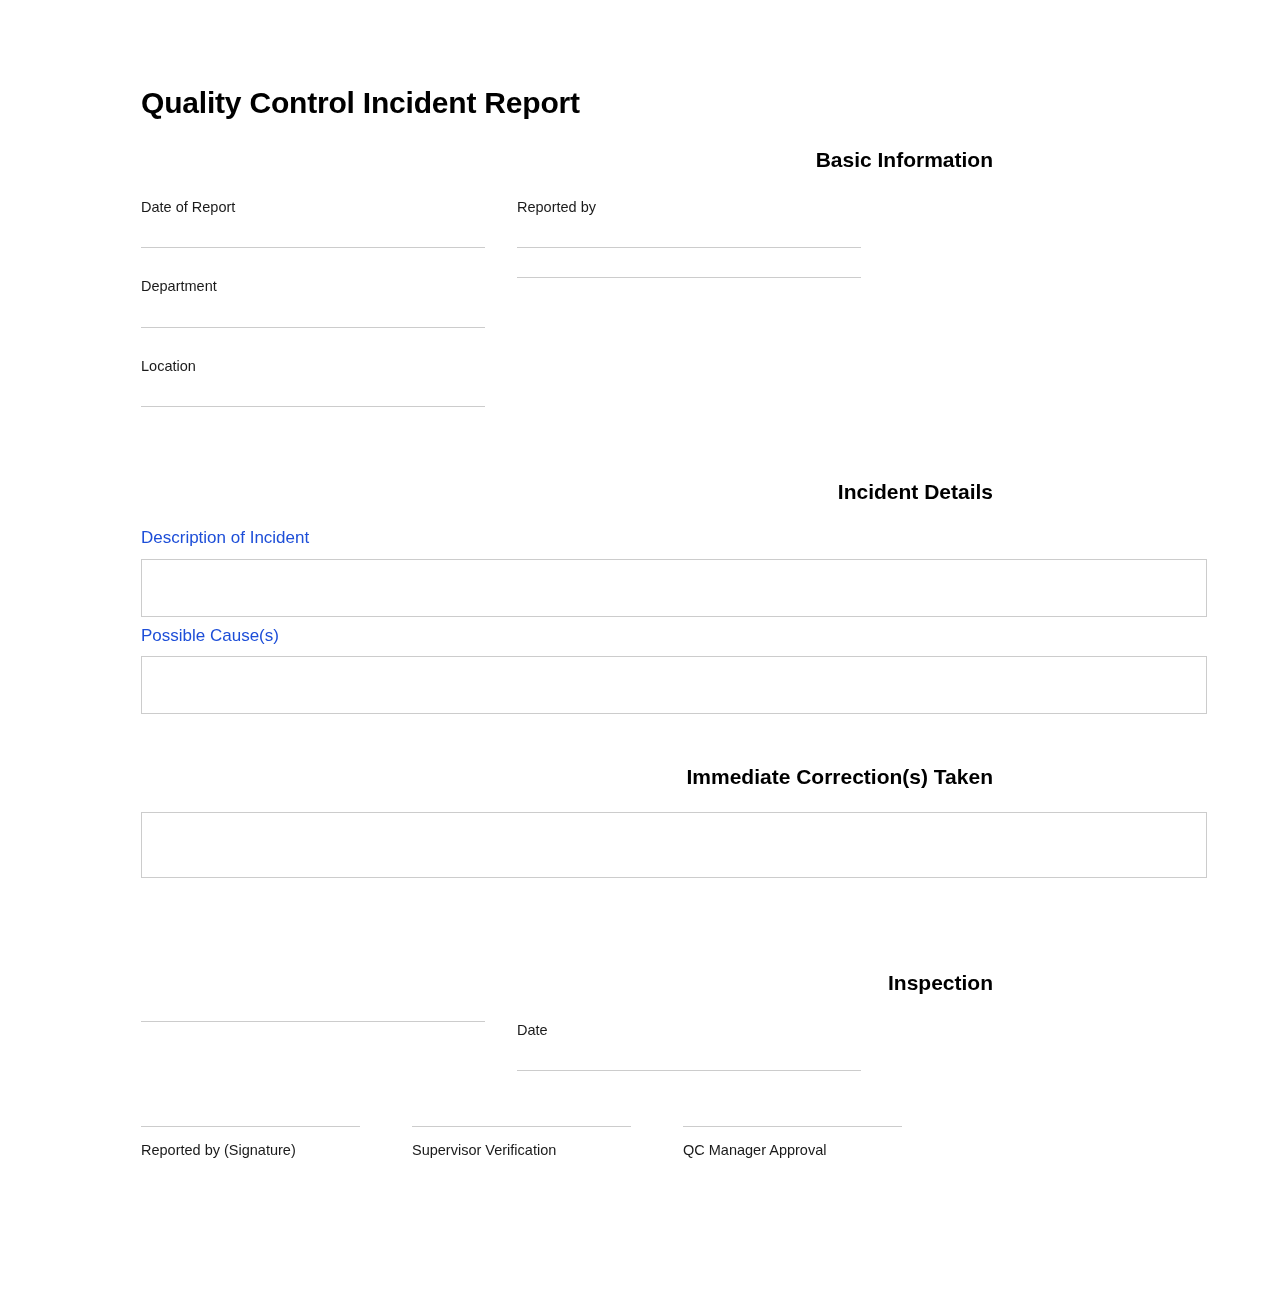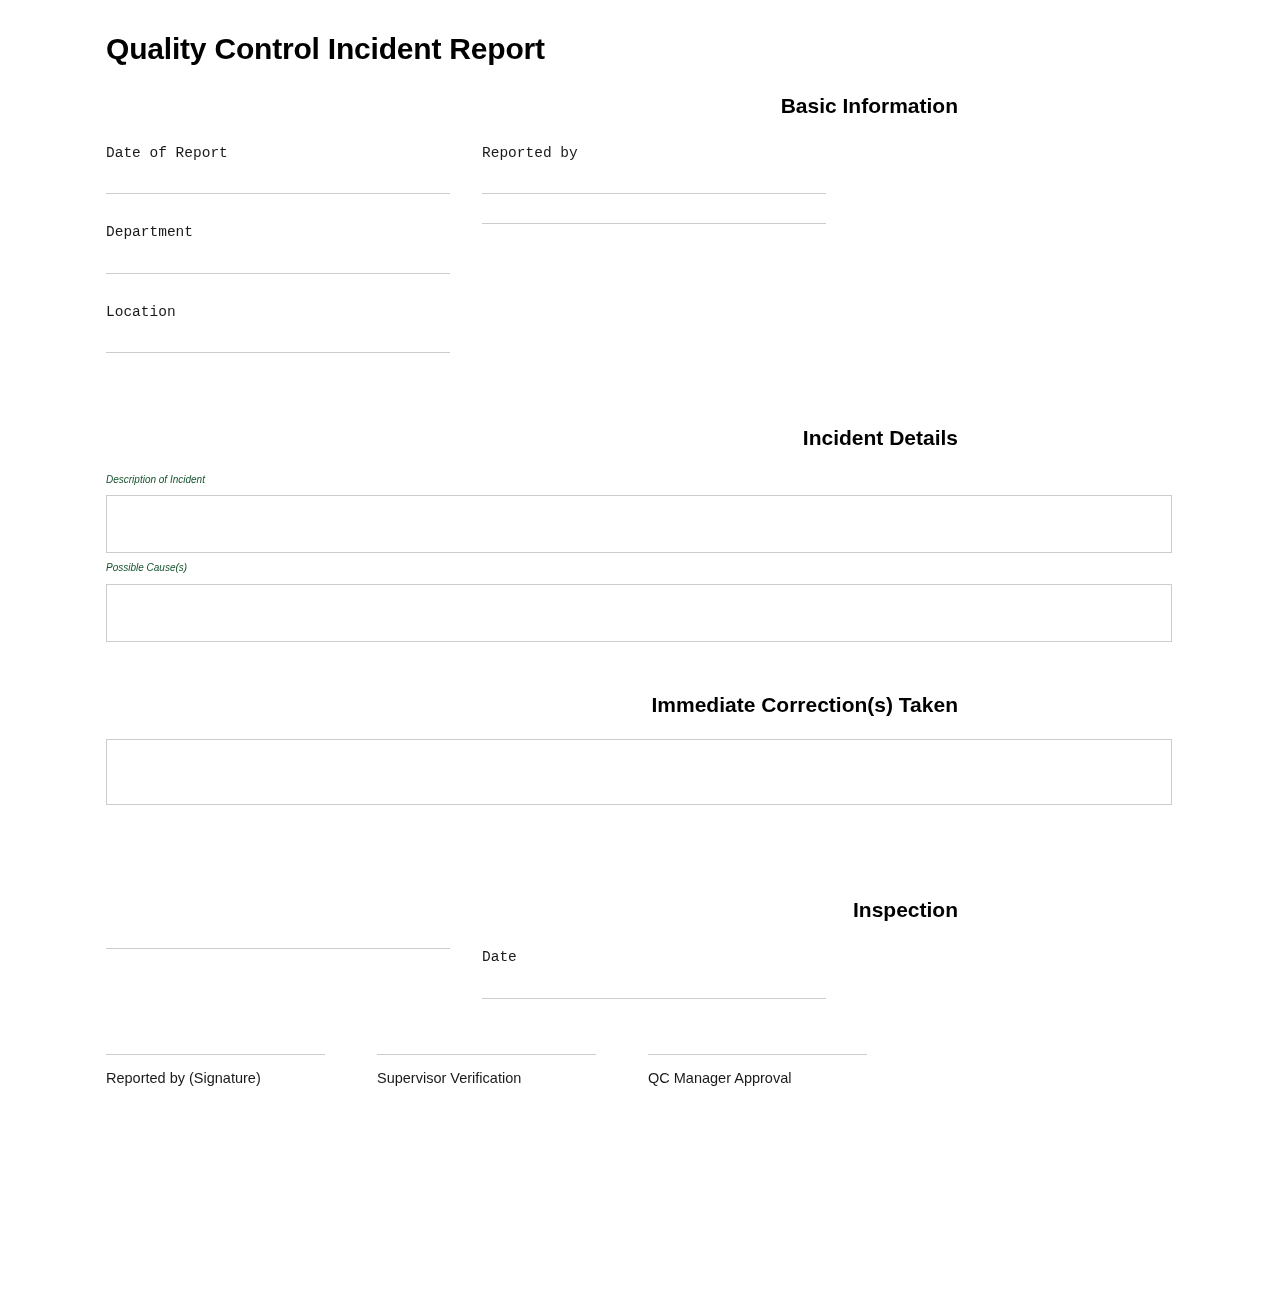--- a/index.html
+++ b/index.html
@@ -12,22 +12,23 @@
     height: 1300px;
     font-family: "Liberation Sans", sans-serif;
     color: #000000;
     -webkit-font-smoothing: antialiased;
   }
   .page {
     position: relative;
     width: 1064px;
     height: 1300px;
     box-sizing: border-box;
-    padding: 32px 106px 0 106px;
+    padding: 86px 106px 0 106px;
     background: #ffffff;
+    margin-left: 35px;
   }
   .doc-title {
     font-size: 30px;
     font-weight: bold;
     letter-spacing: -0.2px;
     line-height: 1.15;
     margin: 0 0 26px 0;
     color: #000;
   }
   .section-heading {
@@ -47,44 +48,42 @@
     flex-wrap: wrap;
     column-gap: 32px;
     row-gap: 0;
   }
   .field {
     width: 344px;
     box-sizing: border-box;
     padding-top: 4px;
     padding-bottom: 0;
     margin-bottom: 25px;
-    font-family: Liberation Mono, monospace;
   }
   .field-label {
     font-size: 14.5px;
     line-height: 1.35;
     color: #1a1a1a;
     margin-bottom: 30px;
     white-space: nowrap;
   }
   .field-line {
     border-bottom: 1px solid #cccccc;
     height: 0;
     width: 100%;
   }
   .gap-after-basic { height: 47px; }
   .gap-after-box { height: 42px; }
   .gap-after-inspection { height: 30px; }
 
   .box-label {
-    font-size: 10px;
+    font-size: 17px;
     line-height: 1.35;
-    color: #14532d;
+    color: #1d4ed8;
     margin: 0 0 9px 0;
-    font-style: italic;
   }
   .text-box {
     border: 1px solid #cccccc;
     background: #ffffff;
     height: 58px;
     width: 1066px;
     box-sizing: border-box;
     margin-bottom: 8px;
   }
   .text-box.tall {

